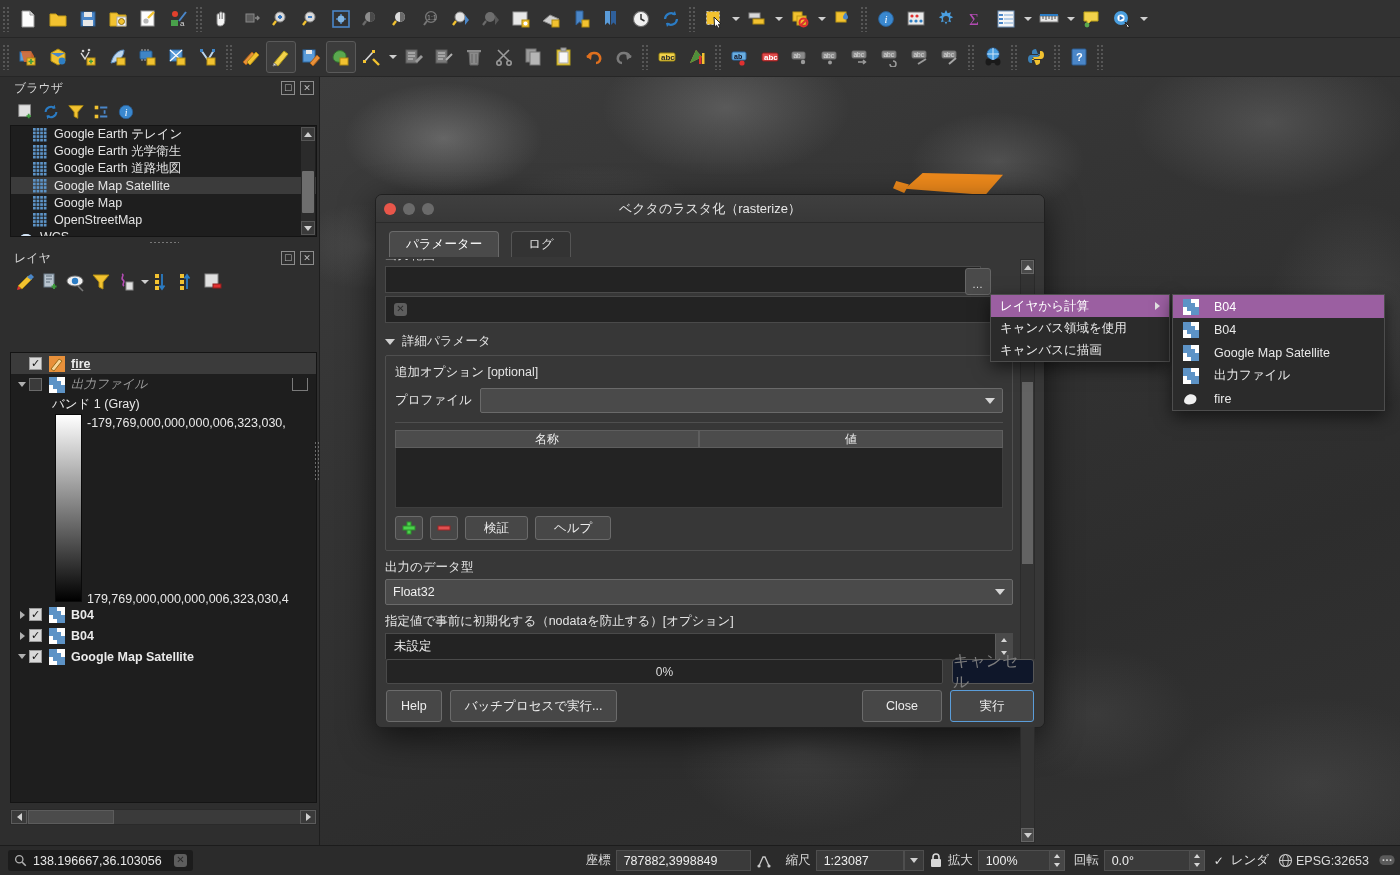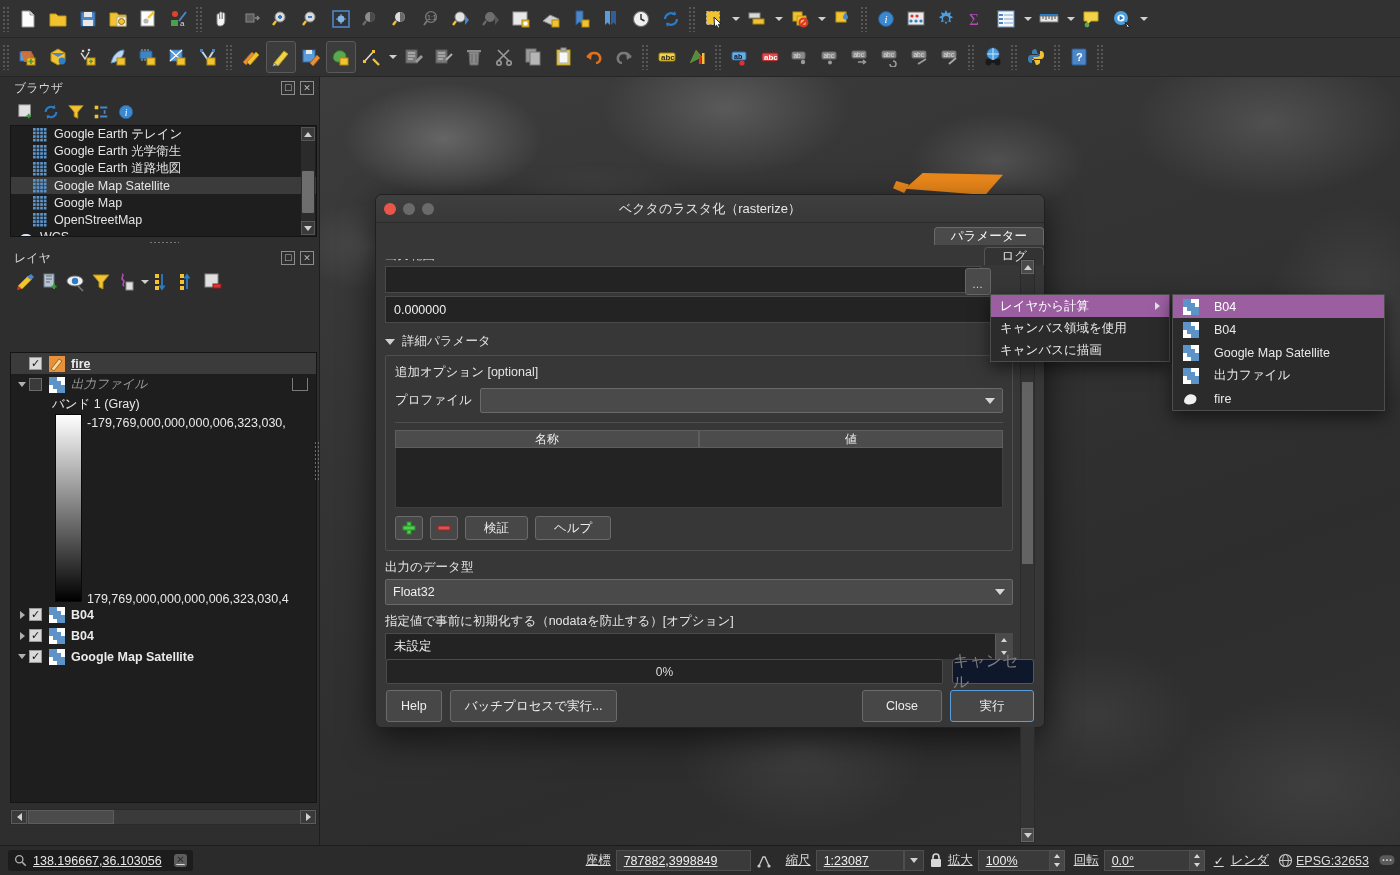--- a/index.html
+++ b/index.html
@@ -189,21 +189,21 @@
     border-bottom:1px solid #2a2a2a;
     display:flex; align-items:center; position:relative;
   }
   .traffic { width:12px; height:12px; border-radius:50%; margin-left:8px; }
   .tl-red { background:#e8564a; }
   .tl-gray { background:#6a6a6a; }
   #dlg-title {
     position:absolute; left:0; right:0; text-align:center;
     font-size:13px; color:#e6e6e6;
   }
-  #dlg-tabs { height:30px; display:flex; align-items:flex-end; padding-left:13px; gap:2px; margin-top:4px;flex-direction:column; }
+  #dlg-tabs { height:30px; display:flex; align-items:flex-end; padding-left:13px; gap:12px; margin-top:4px; }
   .tab {
     height:26px; padding:0 16px; display:flex; align-items:center;
     font-size:12.5px; color:#e0e0e0;
     background:#333; border:1px solid #555; border-bottom:none;
     border-radius:4px 4px 0 0;
   }
   .tab.active { background:#4a4a4a; border-color:#6a6a6a; color:#ffffff; }
   #dlg-body {
     position:absolute; left:9px; right:9px; top:64px; height:584px;
     overflow:hidden;
@@ -317,21 +317,21 @@
   .ctx-item2 {
     height:23px; display:flex; align-items:center; padding:0 10px; gap:9px;
     font-size:12.5px; color:#e9e9e9; white-space:nowrap;
   }
   .ctx-item2.hl { background:#9b5fa1; color:#ffffff; }
 
   
   #statusbar {
     position:absolute; left:0; bottom:0; width:1400px; height:30px;
     background:#2b2b2b; border-top:1px solid #1c1c1c;
-    display:flex; align-items:center;text-decoration:underline;
+    display:flex; align-items:center;
   }
   #locator {
     margin-left:8px; width:185px; height:21px; background:#1c1c1c; border-radius:3px;
     display:flex; align-items:center; padding:0 6px; gap:6px;
   }
   #locator .txt { font-size:12.5px; color:#e8e8e8; flex:1; }
   .sb-lbl { font-size:12.5px; color:#dcdcdc; margin:0 5px 0 9px; white-space:nowrap; }
   .sb-box {
     height:21px; background:#3a3a3a; border:1px solid #4e4e4e;
     display:flex; align-items:center; padding:0 7px; font-size:12.5px; color:#eeeeee;
@@ -1222,21 +1222,20 @@
           <div class="clip-label">出力範囲</div>
 
           <div style="position:relative;">
             <div class="fld" style="margin-right:32px;">
               <span></span>
             </div>
             <div id="dots-btn">…</div>
           </div>
 
           <div class="fld">
-            <span style="flex:1">0.000000</span>
             <span class="clearbtn">✕</span>
           </div>
 
           <div class="section-hd">
             <span class="tri-open"></span>
             <span>詳細パラメータ</span>
           </div>
 
           <div class="group">
             <div style="font-size:12.5px;color:#e4e4e4;">追加オプション [optional]</div>

